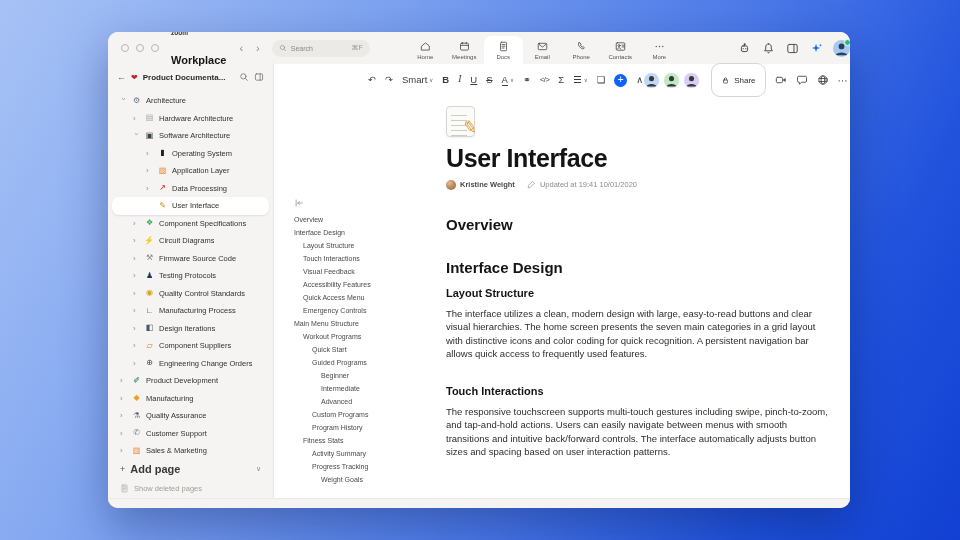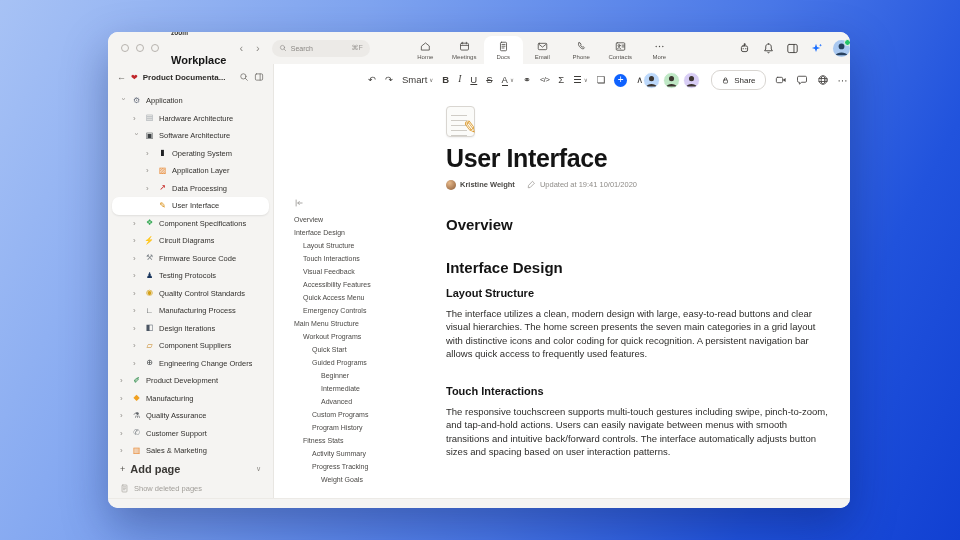--- a/index.html
+++ b/index.html
@@ -66,21 +66,21 @@
   .tbtn[data-name="italic-icon"]{font-style:italic;font-family:"Liberation Serif",serif;}
   .tbtn[data-name="underline-icon"] .tglyph{text-decoration:underline;}
   .tbtn[data-name="strikethrough-icon"] .tglyph{text-decoration:line-through;}
   .tbtn[data-name="text-color-icon"] .tglyph{border-bottom:1.5px solid #3d3b38;padding-bottom:.5px;}
   .tbtn[data-name="code-icon"]{font-size:7.5px;letter-spacing:-.5px;}
   .tbtn.accent{background:#0f62fe;color:#fff;width:13px;height:13px;border-radius:50%;justify-content:center;font-size:10px;}
   .tright{margin-left:auto;display:flex;align-items:center;gap:9px;}
   .collabs{display:flex;gap:3px;margin-right:2px;}
   .collab{width:15px;height:15px;border-radius:50%;overflow:hidden;color:#3c3530;border:1px solid #fff;}
   .collab svg{width:100%;height:100%;}
-  .share{display:flex;align-items:center;gap:4px;height:20px;padding:0 9px;border:1px solid #d8d5d1;
+  .share{display:flex;align-items:center;gap:4px;height:34px;padding:0 9px;border:1px solid #d8d5d1;
     border-radius:9px;background:#fff;font-size:8px;color:#2d2b29;font-family:inherit;}
   .share .shicon{width:9px;height:9px;color:#2d2b29;}
   .ricon{width:12px;height:12px;color:#4c4a47;display:block;}
   .rmore{font-size:10px;color:#4c4a47;letter-spacing:1px;}
   
   .outline{position:absolute;left:18px;top:134px;width:148px;}
   .ocollapse{width:10px;height:10px;color:#8f8c88;display:block;margin-bottom:5px;margin-left:2px;}
   .orow{font-size:7px;color:#4b4946;line-height:13px;white-space:nowrap;overflow:hidden;}
   
   .doc{position:absolute;left:172px;top:0;width:382px;}
@@ -250,21 +250,21 @@
               <svg viewBox="0 0 16 16">
                 <rect x="2.2" y="3" width="11.6" height="10" rx="1.8"></rect>
                 <path d="M9.8 3v10"></path>
               </svg>
             </span>
         </div>
         <div class="tree" data-name="sidebar-tree">
             <div class="srow" data-name="sidebar-item" style="padding-left: 8px;">
               <span class="chev open" data-name="tree-chevron-icon">›</span>
               <span class="sicon" data-name="gear-emoji-icon" style="color: rgb(107, 114, 128);">⚙</span>
-              <span class="slabel" data-name="sidebar-item-label">Application</span>
+              <span class="slabel" data-name="sidebar-item-label">Architecture</span>
             </div>
             <div class="srow" data-name="sidebar-item" style="padding-left: 21px;">
               <span class="chev" data-name="tree-chevron-icon">›</span>
               <span class="sicon" data-name="chip-emoji-icon" style="color: rgb(154, 160, 166);">▤</span>
               <span class="slabel" data-name="sidebar-item-label">Hardware Architecture</span>
             </div>
             <div class="srow" data-name="sidebar-item" style="padding-left: 21px;">
               <span class="chev open" data-name="tree-chevron-icon">›</span>
               <span class="sicon" data-name="computer-emoji-icon" style="color: rgb(60, 64, 67);">▣</span>
               <span class="slabel" data-name="sidebar-item-label">Software Architecture</span>

